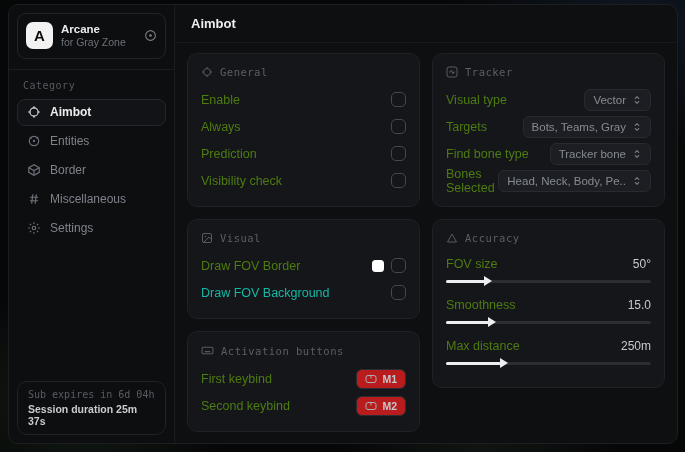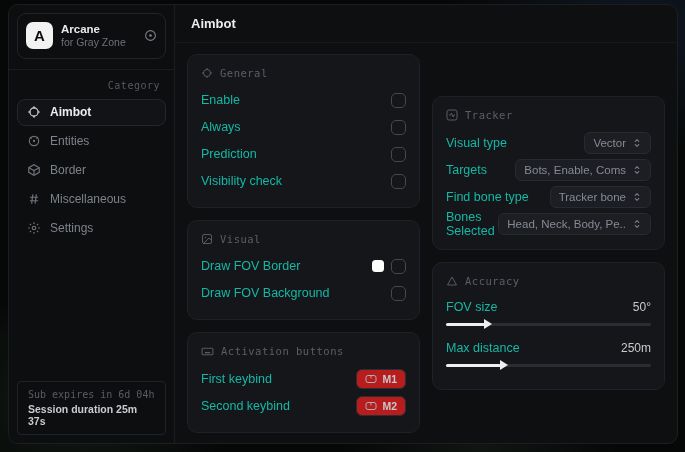--- a/index.html
+++ b/index.html
@@ -25,47 +25,47 @@
     padding:8px; display:flex; align-items:center; gap:8px; }
   .logo { width:27px; height:27px; border-radius:7px; background:#f2f2f2;
     color:#0c0d0f; font-weight:bold; font-size:15px;
     display:flex; align-items:center; justify-content:center; }
   .profile-text { flex:1; line-height:1.25; }
   .profile-name { color:#e9eaec; font-size:11.5px; font-weight:bold; }
   .profile-sub  { color:#6d7178; font-size:10.5px; }
   .profile-action { color:#7b8087; display:flex; cursor:pointer; }
   .divider { height:1px; background:#1a1c20; margin:2px 0 6px; }
   .cat-label { font-family:"DejaVu Sans Mono", monospace; color:#55595f;
-    font-size:10px; letter-spacing:.5px; padding:4px 14px 8px;text-align:right; }
+    font-size:10px; letter-spacing:.5px; padding:4px 14px 8px; }
   .nav { display:flex; flex-direction:column; gap:2px; padding:0 8px; }
   .nav-item { display:flex; align-items:center; gap:9px; height:27px;
     padding:0 9px; border-radius:8px; border:1px solid transparent;
     color:#7e838a; font-size:12px; cursor:pointer; }
   .nav-item .ic { display:flex; color:#6d727a; }
   .nav-item.active { border-color:#24272c; background:#121316; color:#eceded; font-weight:bold; }
   .nav-item.active .ic { color:#d7d9db; }
-  .side-footer { margin:auto 8px 8px; border:1px solid #202329; border-radius:4px;
+  .side-footer { margin:auto 8px 8px; border:1px solid #202329; border-radius:10px;
     padding:7px 10px; }
   .sf1 { font-family:"DejaVu Sans Mono", monospace; color:#585d64; font-size:10px; margin-bottom:3px; }
   .sf2 { color:#c9ccd0; font-size:10.5px; font-weight:bold; }
   
   .main { flex:1; display:flex; flex-direction:column; }
   .main-header { height:38px; display:flex; align-items:center;
     padding:0 16px; border-bottom:1px solid #17191c; }
   .page-title { color:#eceef0; font-size:13px; font-weight:bold; }
-  .content { flex:1; padding:10px 12px; display:flex; gap:12px; align-items:center; }
+  .content { flex:1; padding:10px 12px; display:flex; gap:12px; align-items:flex-start; }
   .col { flex:1; display:flex; flex-direction:column; gap:12px; }
   .card { background:#15161a; border:1px solid #1f2126; border-radius:10px;
     padding:10px 13px 12px; }
   .card-head { display:flex; align-items:center; gap:7px; margin:2px 0 8px;
     font-family:"DejaVu Sans Mono", monospace; color:#5a5f66; font-size:10.5px;
     letter-spacing:.5px; }
   .card-head .ic { display:flex; color:#565b62; }
   .row { display:flex; align-items:center; justify-content:space-between; height:27px; }
-  .row-label { color:#14b8a6; font-size:12.5px; }
+  .row-label { color:#4d7c0f; font-size:12.5px; }
   .row-label.dim { color:#14b8a6; }
   .controls { display:flex; align-items:center; gap:7px; }
   .checkbox { width:15px; height:15px; border:1.5px solid #44484f; border-radius:5px;
     background:transparent; cursor:pointer; }
   .swatch { width:12px; height:12px; border-radius:3.5px; cursor:pointer; }
   .keybtn { display:flex; align-items:center; gap:5px; background:#b91c1c;
     border:1px solid #2a2d33; border-radius:6px; padding:3px 8px;
     color:#c3c7cc; font-size:10.5px; font-weight:bold; cursor:pointer; }
   .keybtn .ic { display:flex; color:#a9aeb5; }
   .dropdown { display:flex; align-items:center; gap:6px; background:#1c1e23;
@@ -288,21 +288,21 @@
               <span class="ic">
                 <svg width="10" height="10" viewBox="0 0 24 24" fill="none" stroke="currentColor" stroke-width="2.5">
                     <path d="M7 9l5-5 5 5M7 15l5 5 5-5"></path>
                   </svg>
               </span>
             </span>
           </div>
           <div class="row">
             <span class="row-label">Targets</span>
             <span class="dropdown">
-              <span>Bots, Enable, Coms</span>
+              <span>Bots, Teams, Gray</span>
               <span class="ic">
                 <svg width="10" height="10" viewBox="0 0 24 24" fill="none" stroke="currentColor" stroke-width="2.5">
                     <path d="M7 9l5-5 5 5M7 15l5 5 5-5"></path>
                   </svg>
               </span>
             </span>
           </div>
           <div class="row">
             <span class="row-label">Find bone type</span>
             <span class="dropdown">
@@ -341,20 +341,30 @@
             <div class="slider-top">
               <span class="row-label">FOV size</span>
               <span class="slider-value">50°</span>
             </div>
             <div class="track">
               <div class="fill" style="width: 19%;"></div>
               <div class="thumb" style="left: 19%;"></div>
             </div>
           </div>
 
+          <div class="slider-block">
+            <div class="slider-top">
+              <span class="row-label">Smoothness</span>
+              <span class="slider-value">15.0</span>
+            </div>
+            <div class="track">
+              <div class="fill" style="width: 21%;"></div>
+              <div class="thumb" style="left: 21%;"></div>
+            </div>
+          </div>
 
           <div class="slider-block">
             <div class="slider-top">
               <span class="row-label">Max distance</span>
               <span class="slider-value">250m</span>
             </div>
             <div class="track">
               <div class="fill" style="width: 27%;"></div>
               <div class="thumb" style="left: 27%;"></div>
             </div>

